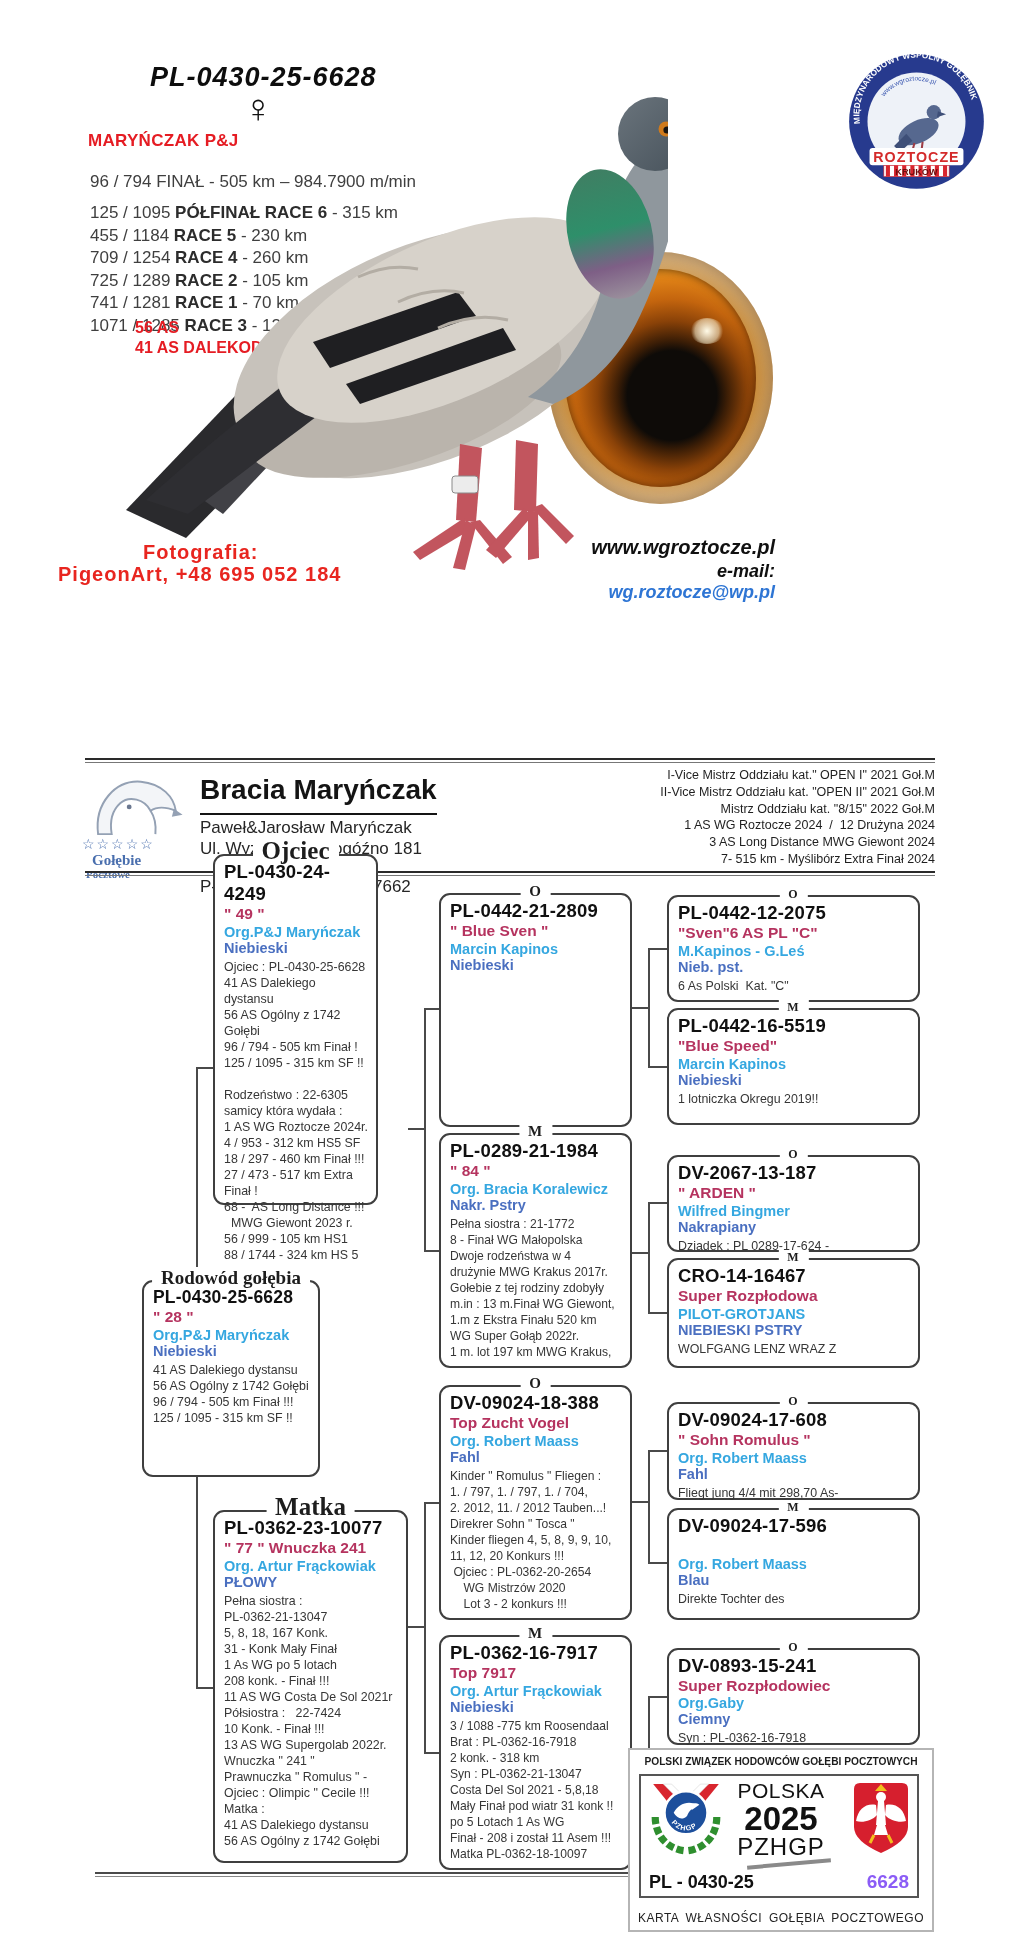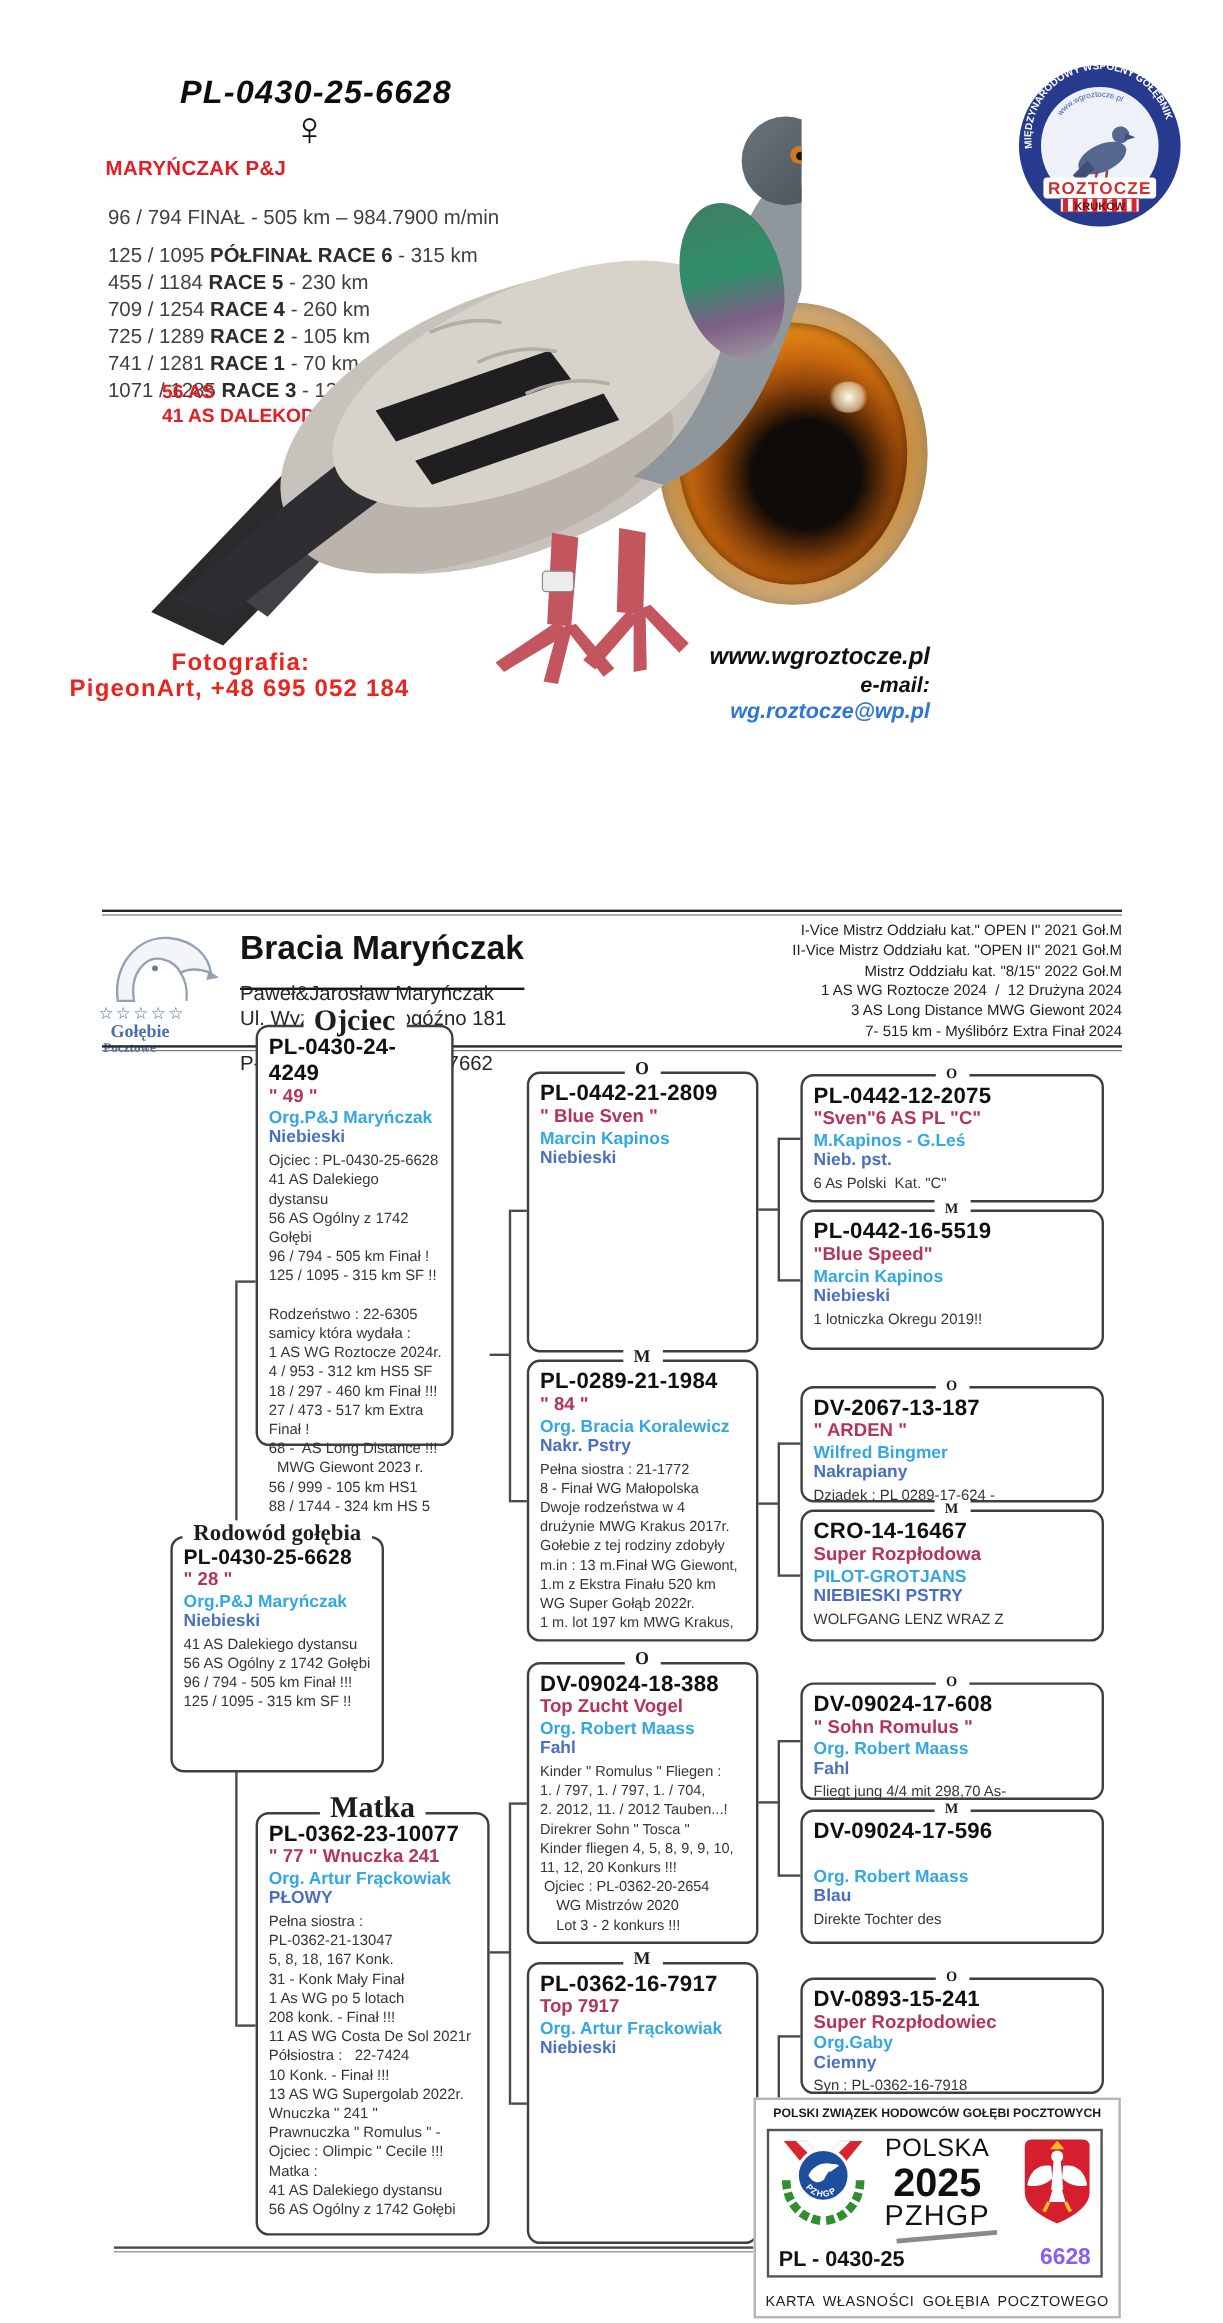--- a/index.html
+++ b/index.html
@@ -32,21 +32,21 @@
        background:radial-gradient(circle,#fffbe8 0%,rgba(255,250,220,.55) 55%,rgba(255,250,220,0) 75%);}
   .pigeon{left:108px;top:52px;width:560px;height:545px;z-index:2;}
   .logo-roztocze{left:843px;top:50px;width:148px;height:148px;z-index:3;}
 
   
   .hline{background:#2a2a2a;z-index:0;}
   .loftlogo{left:84px;top:770px;width:102px;height:68px;}
   .stars{left:82px;top:836px;font-size:14px;color:#4a6fae;letter-spacing:2px;}
   .badge1{left:92px;top:852px;font-size:15px;font-weight:bold;color:#4a6fae;font-family:"Liberation Serif",serif;}
   .badge2{left:86px;top:868px;font-size:11px;font-weight:bold;color:#4a6fae;font-family:"Liberation Serif",serif;}
-  .loftname{left:200px;top:774px;font-size:28px;font-weight:bold;color:#141414;border-bottom:2px solid #141414;padding-bottom:17px;}
+  .loftname{left:200px;top:774px;font-size:28px;font-weight:bold;color:#141414;border-bottom:2px solid #141414;padding-bottom:7px;}
   .owners{left:200px;top:818px;font-size:17px;color:#262626;}
   .address{left:200px;top:839px;font-size:17px;color:#262626;}
   .phones{left:200px;top:860px;font-size:17px;color:#262626;margin-top:17px;}
   .achievements{left:515px;top:767px;width:420px;font-size:12.5px;line-height:16.8px;color:#1f1f1f;
                 text-align:right;white-space:pre-wrap;}
 
   
   .pbox{position:absolute;background:#fff;border:2px solid #3f3f3f;border-radius:11px;
         padding:5px 8px 4px 9px;box-sizing:border-box;z-index:2;}
   .legend{position:absolute;left:50%;transform:translateX(-50%);background:#fff;padding:0 9px;
@@ -357,20 +357,29 @@
     WG Mistrzów 2020
     Lot 3 - 2 konkurs !!!</div>
   </div>
 
   <div class="pbox" style="left:439px;top:1635px;width:193px;height:235px;">
     <div class="legend small">M</div>
     <div class="ring">PL-0362-16-7917</div>
     <div class="bname">Top 7917</div>
     <div class="borg">Org. Artur Frąckowiak</div>
     <div class="bcolor">Niebieski</div>
+    <div class="bbody" style="font-size:12.1px;">3 / 1088 -775 km Roosendaal
+Brat : PL-0362-16-7918
+2 konk. - 318 km
+Syn : PL-0362-21-13047
+Costa Del Sol 2021 - 5,8,18
+Mały Finał pod wiatr 31 konk !!
+po 5 Lotach 1 As WG
+Finał - 208 i został 11 Asem !!!
+Matka PL-0362-18-10097</div>
   </div>
 
   <div class="pbox" style="left:667px;top:895px;width:253px;height:107px;">
     <div class="legend tiny">O</div>
     <div class="ring">PL-0442-12-2075</div>
     <div class="bname">"Sven"6 AS PL "C"</div>
     <div class="borg">M.Kapinos - G.Leś</div>
     <div class="bcolor">Nieb. pst.</div>
     <div class="bbody">6 As Polski  Kat. "C"</div>
   </div>

